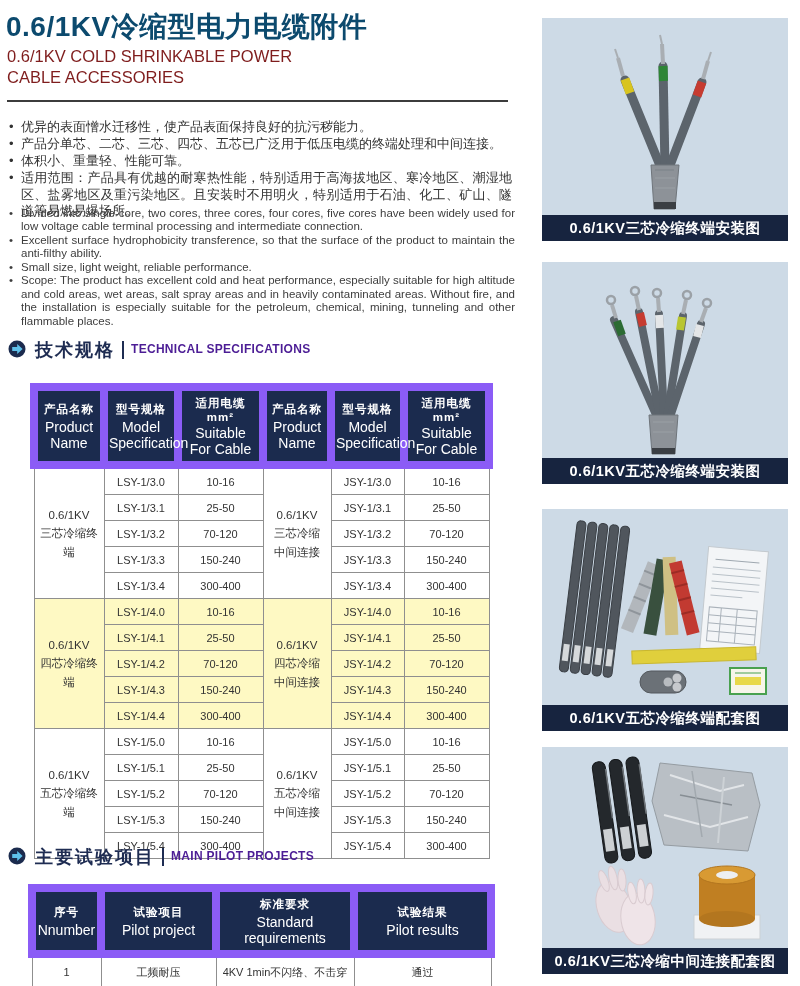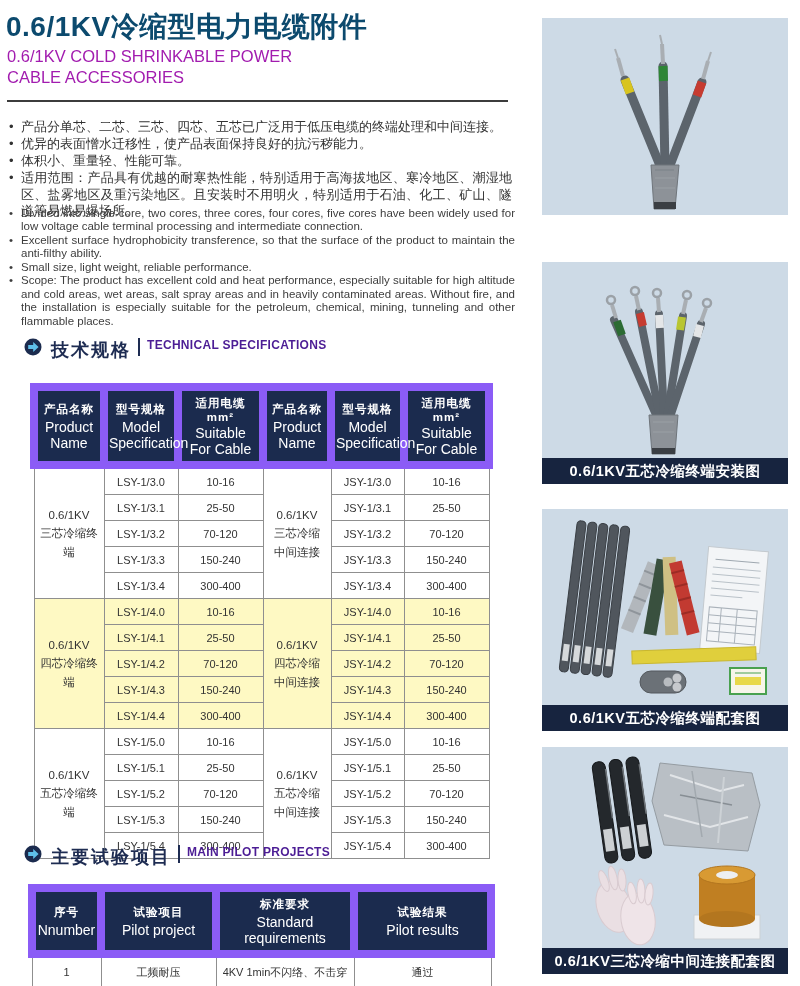--- a/index.html
+++ b/index.html
@@ -1,30 +1,30 @@
 <!DOCTYPE html>
 <html><head>
 <meta charset="utf-8">
 <style>
   html,body{margin:0;padding:0;background:#fff;}
   body{width:800px;height:986px;font-family:"Liberation Sans",sans-serif;position:relative;}
   .page{position:relative;width:800px;height:986px;background:#ffffff;overflow:hidden;}
 
   
   .title{position:absolute;left:6px;top:8px;width:512px;font-size:28px;font-weight:bold;color:#0c4a6e;letter-spacing:0.5px;}
-  .subtitle{position:absolute;left:7px;top:46px;width:512px;font-size:16.5px;color:#a21caf;line-height:1.25;}
+  .subtitle{position:absolute;left:7px;top:46px;width:512px;font-size:16.5px;color:#7f1d1d;line-height:1.25;}
   .rule{position:absolute;left:7px;top:100px;width:501px;border-top:2px solid #3c3c3c;}
 
   ul.bullets{list-style:none;margin:0;padding:0;position:absolute;left:8px;text-align:justify;}
   ul.bullets li{position:relative;padding-left:13px;}
   ul.bullets li::before{content:"\2022";position:absolute;left:1px;top:0;}
   .bullets-cn{top:119px;width:504px;font-size:13px;line-height:1.3;color:#333;}
   .bullets-en{top:207px;width:507px;font-size:11.5px;line-height:1.17;color:#3d3d3d;}
 
-  .section-header{position:absolute;left:24px;display:flex;align-items:flex-start;}
+  .section-header{position:absolute;left:8px;display:flex;align-items:center;}
   .section-header.s1{top:338px;}
   .section-header.s2{top:845px;}
   .section-icon{width:18px;height:18px;margin-right:9px;margin-bottom:2px;}
   .section-cn{font-size:18px;font-weight:bold;color:#1e2c52;letter-spacing:2px;}
   .section-sep{width:2px;height:18px;background:#1e2c52;margin:0 7px 1px 7px;}
   .section-en{font-size:12px;font-weight:bold;color:#4c1d95;letter-spacing:0.3px;margin-bottom:2px;}
 
   
   table{border-collapse:collapse;table-layout:fixed;}
   table.spec{position:absolute;left:30px;top:383px;width:455px;}
@@ -53,22 +53,22 @@
 <div class="page">
 
   <div class="title">0.6/1KV冷缩型电力电缆附件</div>
   <div class="subtitle">
     <div>0.6/1KV COLD SHRINKABLE POWER</div>
     <div>CABLE ACCESSORIES</div>
   </div>
   <div class="rule"></div>
 
   <ul class="bullets bullets-cn">
+      <li>优异的表面憎水迁移性，使产品表面保持良好的抗污秽能力。</li>
       <li>产品分单芯、二芯、三芯、四芯、五芯已广泛用于低压电缆的终端处理和中间连接。</li>
-      <li>优异的表面憎水迁移性，使产品表面保持良好的抗污秽能力。</li>
       <li>体积小、重量轻、性能可靠。</li>
       <li>适用范围：产品具有优越的耐寒热性能，特别适用于高海拔地区、寒冷地区、潮湿地区、盐雾地区及重污染地区。且安装时不用明火，特别适用于石油、化工、矿山、隧道等易燃易爆场所。</li>
     </ul>
   <ul class="bullets bullets-en">
       <li>Divided into single-core, two cores, three cores, four cores, five cores have been widely used for low voltage cable terminal processing and intermediate connection.</li>
       <li>Excellent surface hydrophobicity transference, so that the surface of the product to maintain the anti-filthy ability.</li>
       <li>Small size, light weight, reliable performance.</li>
       <li>Scope: The product has excellent cold and heat performance, especially suitable for high altitude and cold areas, wet areas, salt spray areas and in heavily contaminated areas. Without fire, and the installation is especially suitable for the petroleum, chemical, mining, tunneling and other flammable places.</li>
     </ul>
 
@@ -287,20 +287,21 @@
         <line x1="155" y1="78" x2="160" y2="64" stroke="#c63b30" stroke-width="9"></line>
         <line x1="161" y1="61" x2="166" y2="43" stroke="#a9aeb3" stroke-width="4"></line>
         <path d="M166 43 l3 -9" stroke="#a9aeb3" stroke-width="2" fill="none"></path>
         <path d="M109 147 L137 147 L133 191 L112 191 Z" fill="#8d9298" stroke="#6f757b" stroke-width="1"></path>
         <rect x="112" y="184" width="22" height="7" fill="#3a3e43"></rect>
         <line x1="113" y1="152" x2="132" y2="152" stroke="#7b8187" stroke-width="1"></line>
         <line x1="113" y1="160" x2="133" y2="160" stroke="#9aa0a5" stroke-width="1"></line>
         <line x1="113" y1="170" x2="133" y2="170" stroke="#9aa0a5" stroke-width="1"></line>
       </svg>
     </div>
+    <div class="caption">0.6/1KV三芯冷缩终端安装图</div>
   </div>
 
   <div class="figure fig2">
     <div class="photo">
       <svg viewBox="0 0 246 196">
         <line x1="115" y1="155" x2="72" y2="58" stroke="#5c646c" stroke-width="8" stroke-linecap="round"></line>
         <line x1="80" y1="73" x2="75" y2="59" stroke="#2c6b33" stroke-width="8"></line>
         <line x1="74" y1="56" x2="70" y2="43" stroke="#a9aeb3" stroke-width="4"></line>
         <circle cx="69" cy="38" r="4" fill="none" stroke="#9ba1a7" stroke-width="2.5"></circle>
         <line x1="118" y1="155" x2="97" y2="50" stroke="#5c646c" stroke-width="8" stroke-linecap="round"></line>

